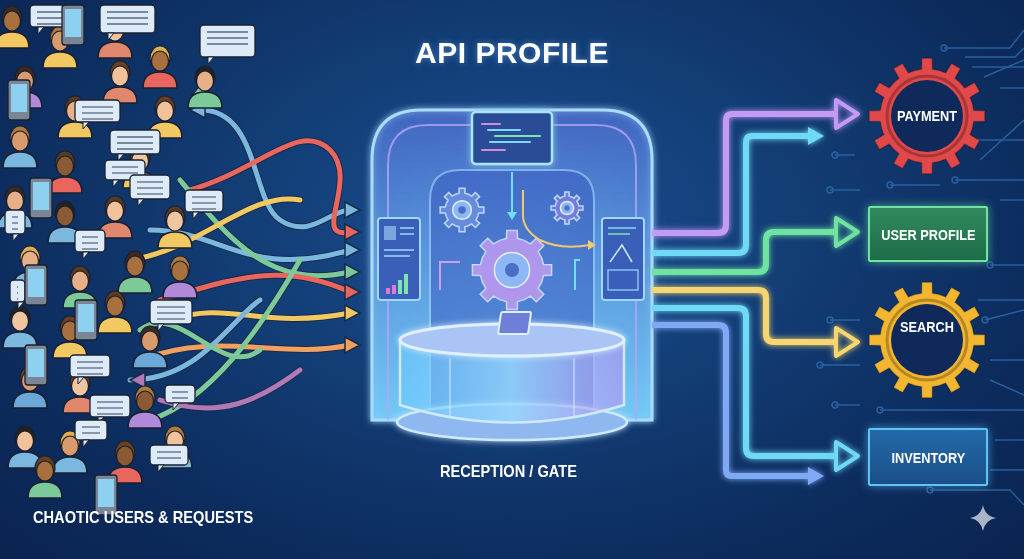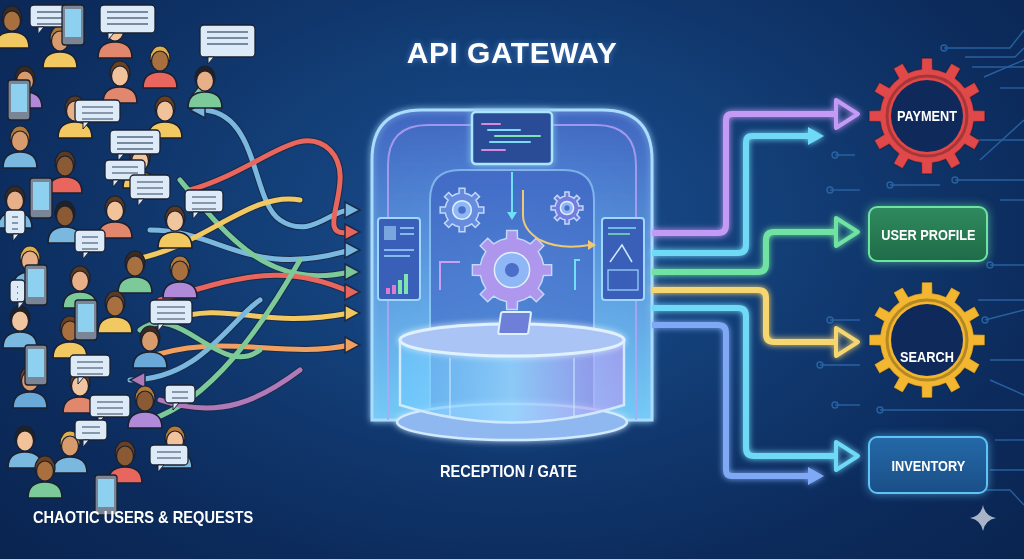--- a/index.html
+++ b/index.html
@@ -20,32 +20,31 @@
     font-family: "Liberation Sans", sans-serif; transform:scaleX(0.86); transform-origin:left center;
   }
   .cap-left { left:33px; top:508px; }
   .cap-center { left:440px; top:462px; }
   .service-label {
     position:absolute; color:#ffffff; font-weight:bold; font-size:15px;
     text-align:center; transform:scaleX(0.85);
     font-family: "Liberation Sans", sans-serif;
   }
   .svc-box {
-    position:absolute; border-radius:9px; display:flex; align-items:center; justify-content:center;
+    position:absolute; border-radius:2px; display:flex; align-items:center; justify-content:center;
   }
   .svc-box.green {
     left:868px; top:206px; width:116px; height:52px;
     background:linear-gradient(#2f8a5e,#1f6c48); border:2px solid #6fe3a2;
     box-shadow:0 0 10px rgba(110,230,160,0.6);
   }
   .svc-box.blue {
     left:868px; top:428px; width:116px; height:54px;
     background:linear-gradient(#2469a8,#1a4f88); border:2px solid #5fc4f5;
     box-shadow:0 0 10px rgba(95,196,245,0.6);
-    margin-top:8px;
   }
   .svc-box .service-label { position:static; }
   .gear-wrap { position:absolute; width:120px; height:120px; }
   .gear-wrap .service-label { position:absolute; left:0; width:120px; top:50px; }
   .sparkle { position:absolute; left:968px; top:503px; width:30px; height:30px; }
 </style>
 </head>
 <body>
 
 <svg class="canvas" viewBox="0 0 1024 559" xmlns="http://www.w3.org/2000/svg">
@@ -545,29 +544,29 @@
         <circle cx="927" cy="116" r="36" fill="#0f2a5a"></circle>
       </g>
       <g>
         <path d="M972.4 327.8 L973.7 334.6 L984.8 334.8 L984.8 345.2 L973.7 345.4 L972.4 352.2 L970.1 358.7 L979.6 364.4 L974.5 373.4 L964.7 368.0 L960.2 373.2 L955.0 377.7 L960.4 387.5 L951.4 392.6 L945.7 383.1 L939.2 385.4 L932.4 386.7 L932.2 397.8 L921.8 397.8 L921.6 386.7 L914.8 385.4 L908.3 383.1 L902.6 392.6 L893.6 387.5 L899.0 377.7 L893.8 373.2 L889.3 368.0 L879.5 373.4 L874.4 364.4 L883.9 358.7 L881.6 352.2 L880.3 345.4 L869.2 345.2 L869.2 334.8 L880.3 334.6 L881.6 327.8 L883.9 321.3 L874.4 315.6 L879.5 306.6 L889.3 312.0 L893.8 306.8 L899.0 302.3 L893.6 292.5 L902.6 287.4 L908.3 296.9 L914.8 294.6 L921.6 293.3 L921.8 282.2 L932.2 282.2 L932.4 293.3 L939.2 294.6 L945.7 296.9 L951.4 287.4 L960.4 292.5 L955.0 302.3 L960.2 306.8 L964.7 312.0 L974.5 306.6 L979.6 315.6 L970.1 321.3 Z" fill="#f2b630" stroke="#00000033" stroke-width="1.5"></path>
         <circle cx="927" cy="340" r="40" fill="none" stroke="#00000040" stroke-width="3"></circle>
         <circle cx="927" cy="340" r="36" fill="#0f2a5a"></circle>
       </g>
     </g>
 </svg>
 
-<div class="title">API GATEWAY</div>
+<div class="title">API PROFILE</div>
 
 <div class="gear-wrap" style="left:867px; top:57px;">
   <div class="service-label">PAYMENT</div>
 </div>
 <div class="svc-box green">
   <div class="service-label">USER PROFILE</div>
 </div>
-<div class="gear-wrap" style="left:867px; top:298px;">
+<div class="gear-wrap" style="left:867px; top:268px;">
   <div class="service-label">SEARCH</div>
 </div>
 <div class="svc-box blue">
   <div class="service-label">INVENTORY</div>
 </div>
 
 <div class="caption cap-left">CHAOTIC USERS &amp; REQUESTS</div>
 <div class="caption cap-center">RECEPTION / GATE</div>
 
 <svg class="sparkle" viewBox="0 0 30 30">

